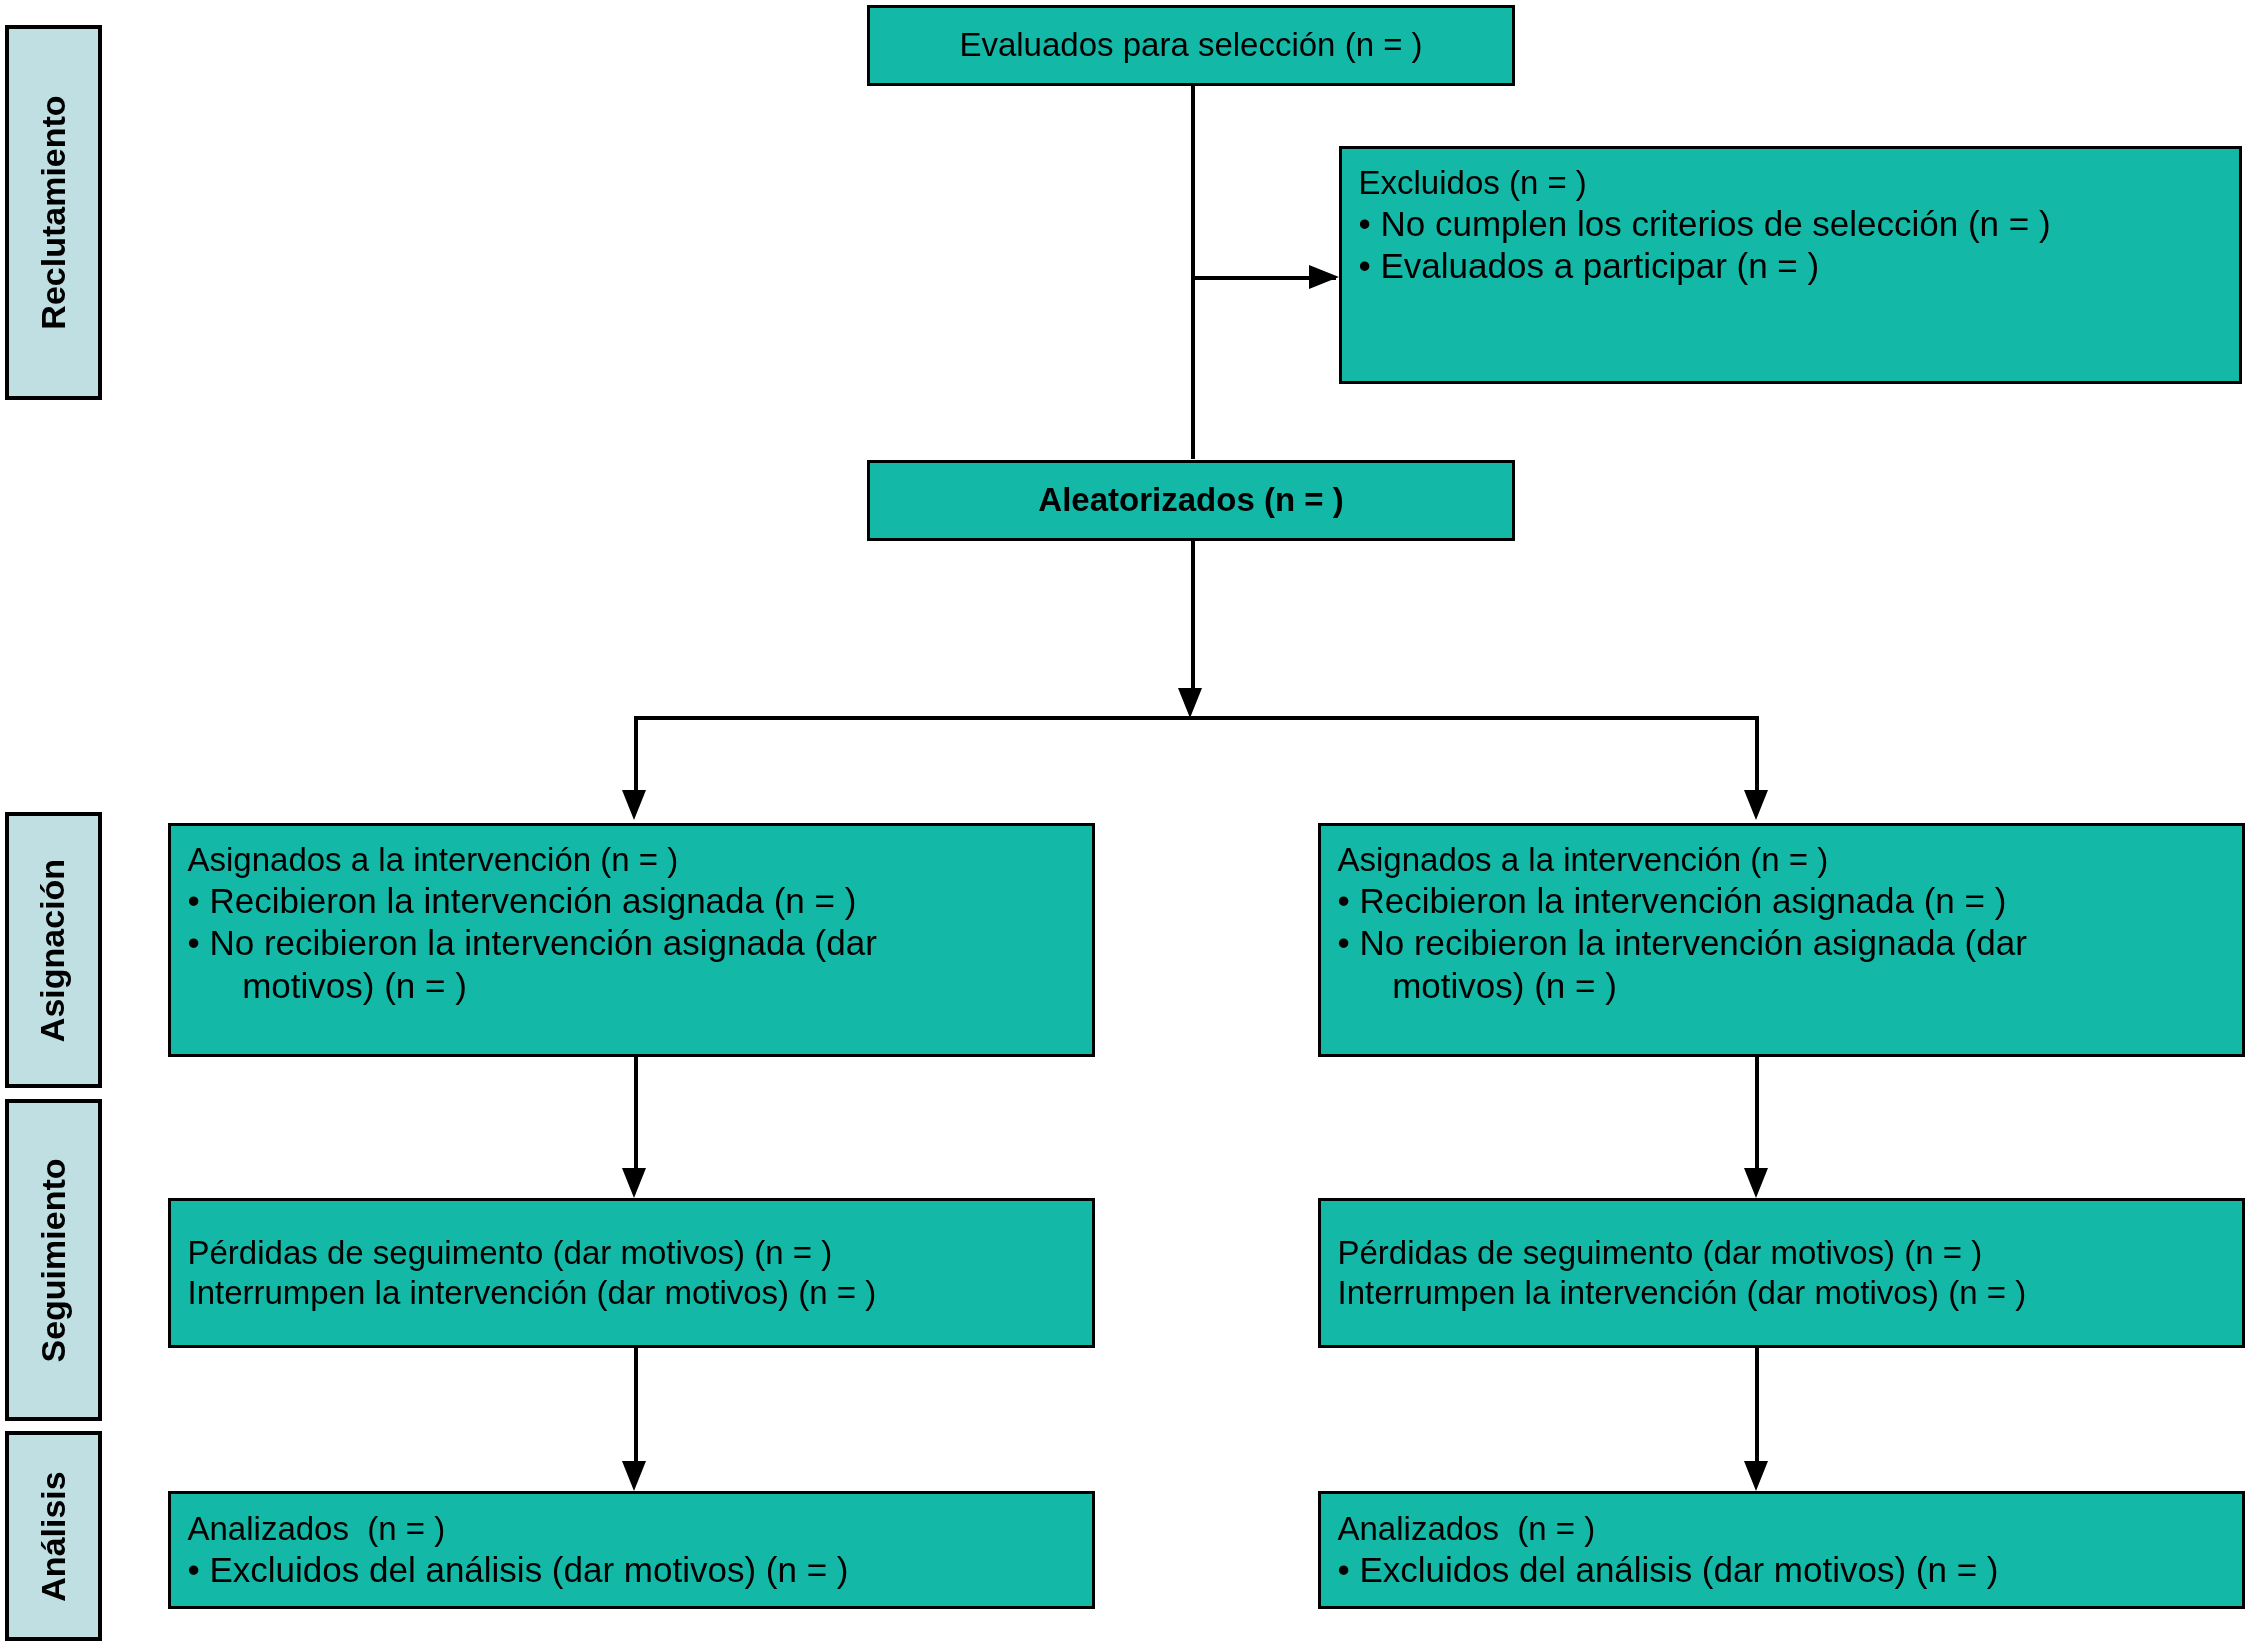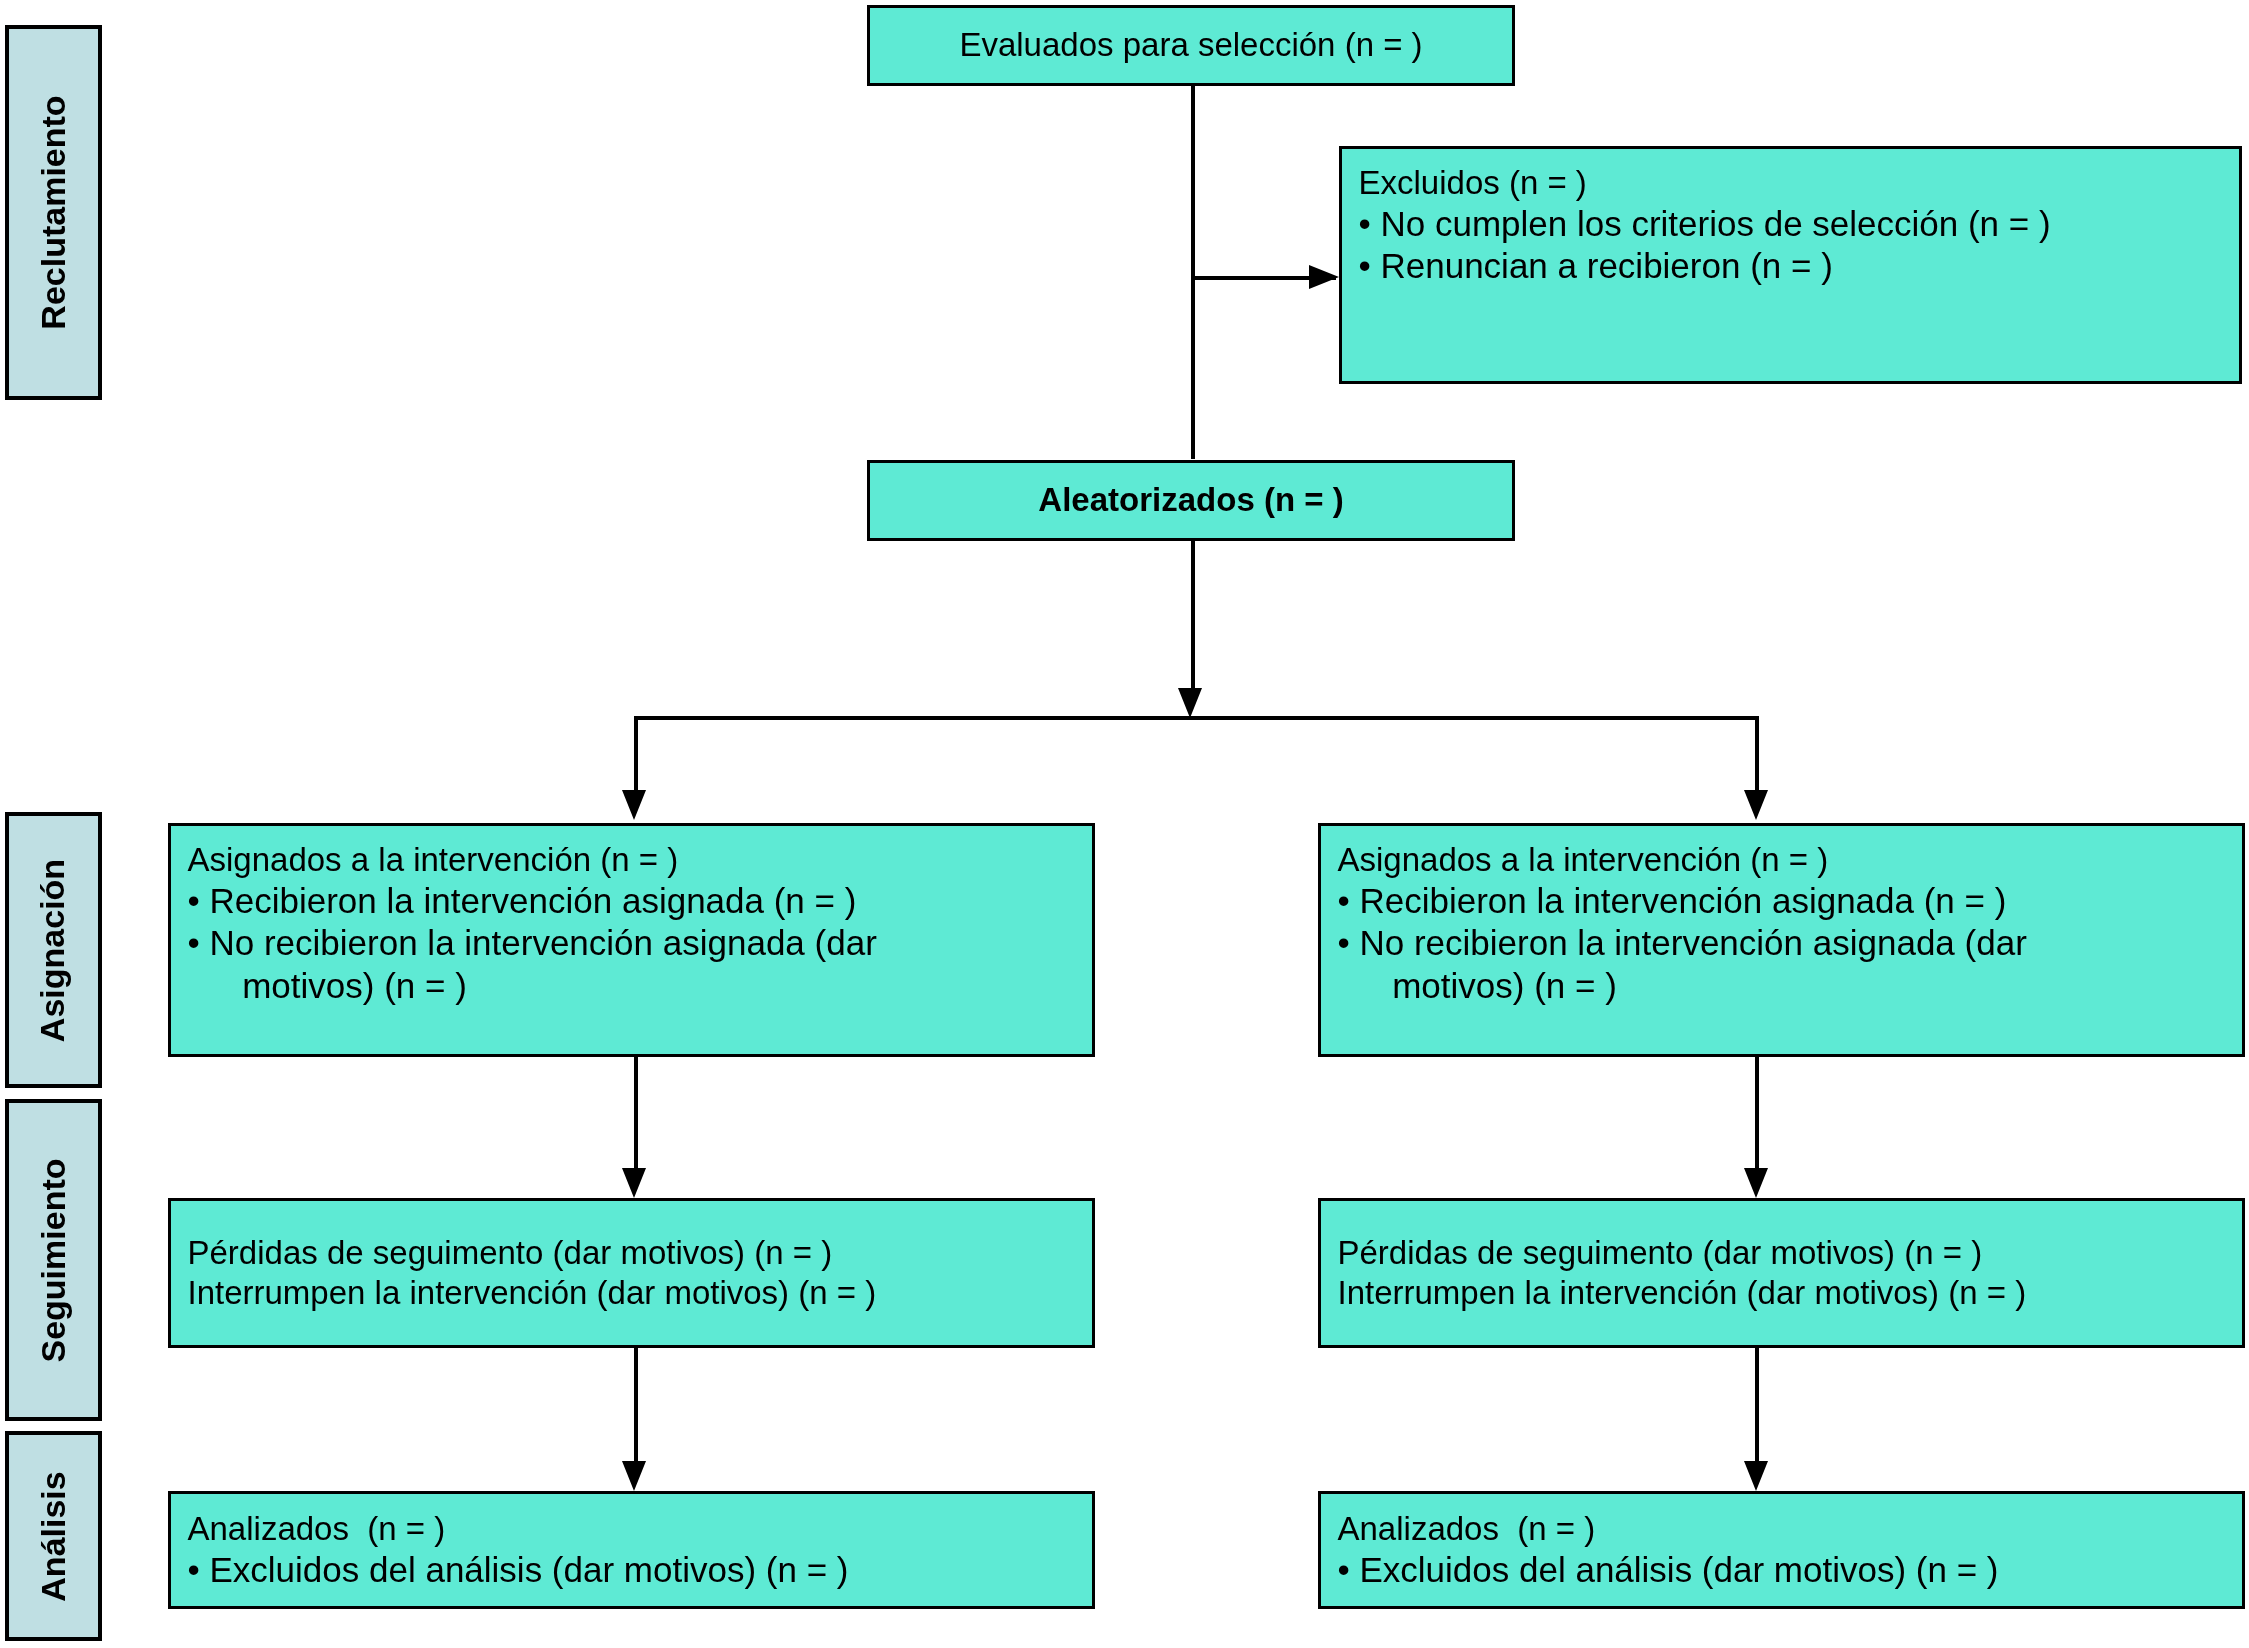--- a/index.html
+++ b/index.html
@@ -31,21 +31,21 @@
     white-space: nowrap;
     font-weight: bold;
     font-size: 34px;
     color: #000000;
     letter-spacing: 0px;
   }
 
   
   .box {
     position: absolute;
-    background: #5eead4;
+    background: #14b8a6;
     border: 3.7px solid #000000;
     box-sizing: border-box;
     padding: 13.5px 16.5px;
   }
   .box-line {
     font-size: 33px;
     line-height: 1.22;
     color: #000000;
     white-space: pre-wrap;
   }
@@ -115,21 +115,21 @@
   </div>
 
   <div class="vline" style="left:1191px; top:85px; height:374px;"></div>
 
   <div class="hline" style="left:1191px; top:276px; width:145px;"></div>
   <div class="arrow-right" style="left:1309px; top:265px;"></div>
 
   <div class="box" style="left:1339px; top:146px; width:903px; height:238px;">
     <div class="box-line">Excluidos (n = )</div>
     <div class="bullet-line">• No cumplen los criterios de selección (n = )</div>
-    <div class="bullet-line">• Renuncian a recibieron (n = )</div>
+    <div class="bullet-line">• Evaluados a participar (n = )</div>
   </div>
 
   <div class="box" style="left:867px; top:460px; width:648px; height:81px; display:flex; align-items:center; justify-content:center;font-weight:bold;">
     <div class="box-line center">Aleatorizados (n = )</div>
   </div>
 
   <div class="vline" style="left:1191px; top:541px; height:151px;"></div>
   <div class="arrow-down" style="left:1178px; top:688px;"></div>
 
   <div class="hline" style="left:634px; top:716px; width:1125px;"></div>

